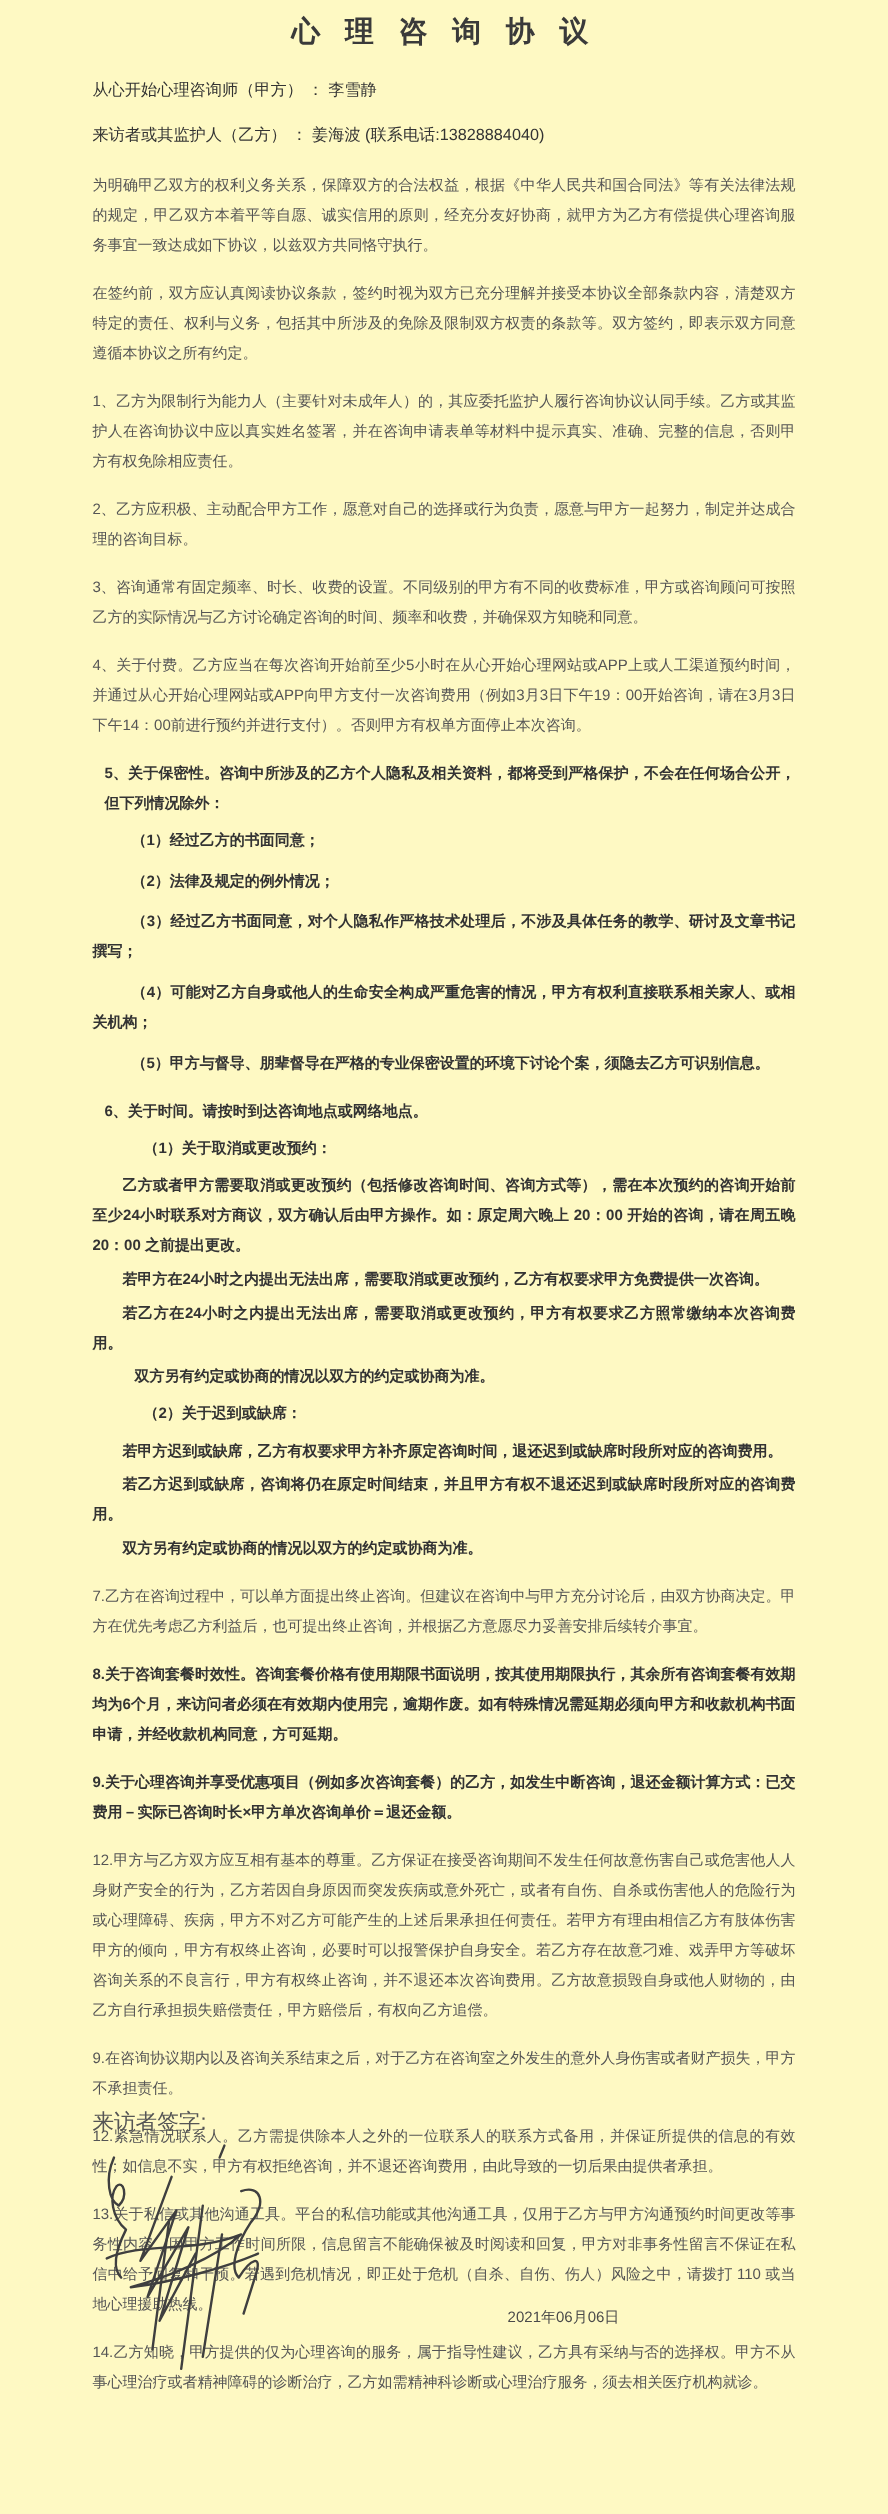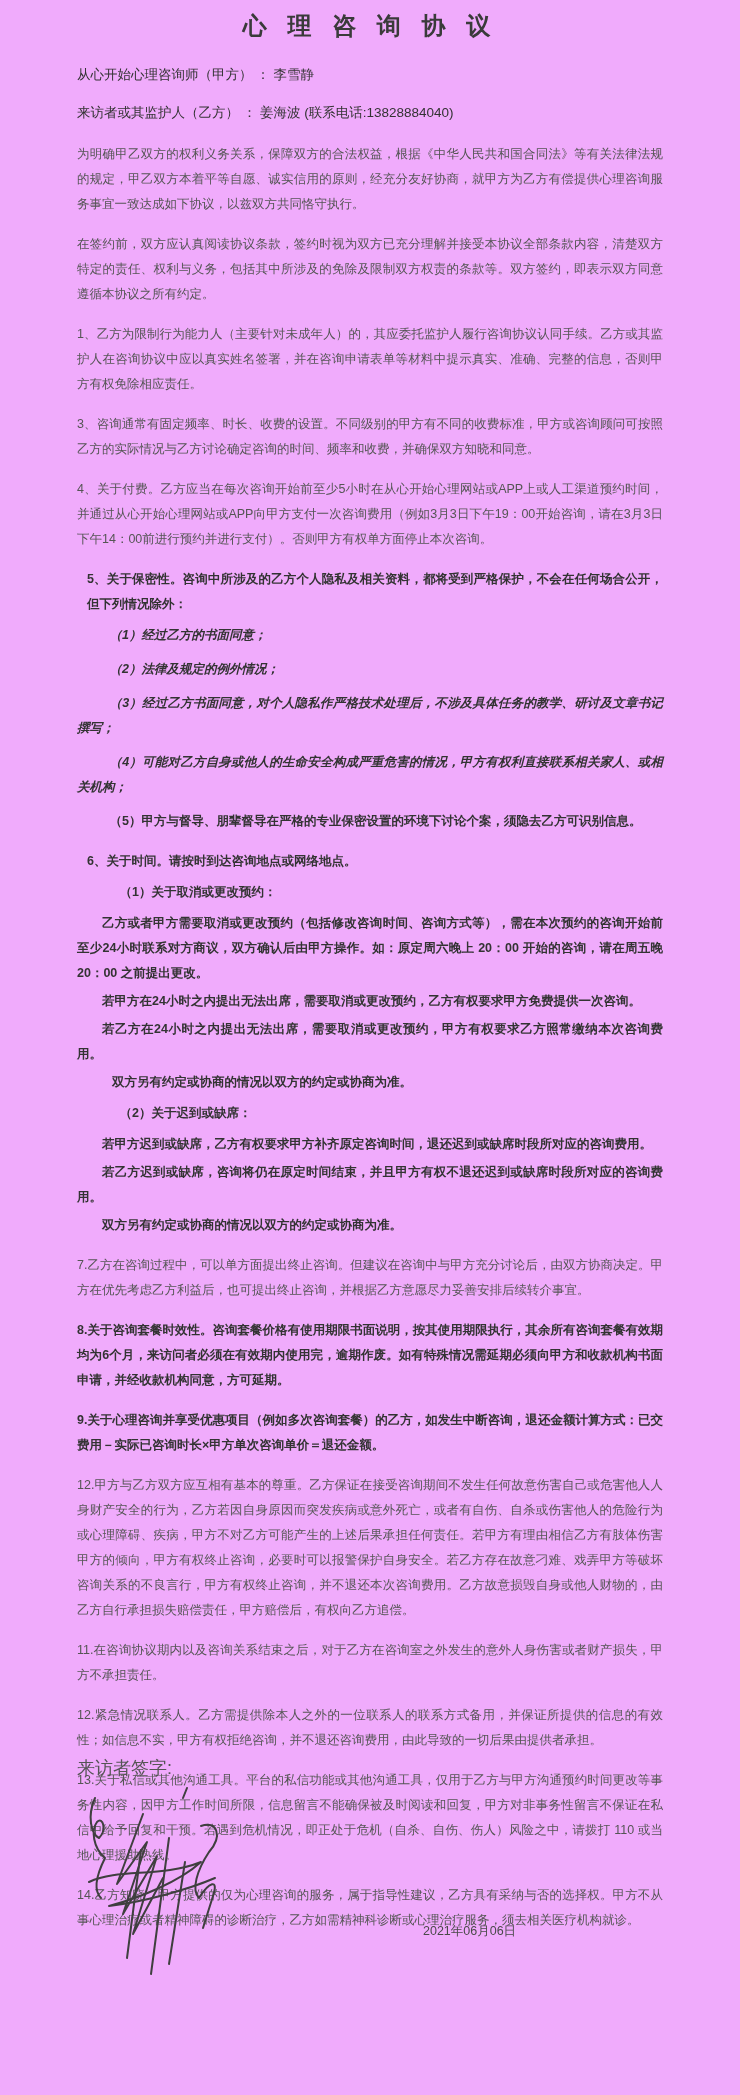--- a/index.html
+++ b/index.html
@@ -8,21 +8,21 @@
     font-family:"Liberation Sans", sans-serif;
     color:#555;
   }
   .page {
     position:relative;
     width:740px;
     height:2095px;
     margin:0 auto;
     box-sizing:border-box;
     padding:10px 77px 0 77px;
-    background:#f0abfc;
+    background:#fef9c3;
     overflow:hidden;
   }
   .doc-title {
     font-size:24px;
     font-weight:bold;
     letter-spacing:7px;
     text-align:center;
     color:#3a3a3a;
     margin:0 0 24px 0;
   }
@@ -38,21 +38,21 @@
     line-height:25px;
     text-align:justify;
     margin:0 0 15px 0;
     color:#555;
   }
   .b { font-weight:bold; color:#333; }
   .ind1 { text-indent:2.6em; }
   .ind2 { text-indent:2em; }
   .mb3 { margin-bottom:3px; }
   .mb6 { margin-bottom:6px;margin-left:10px; }
-  .mb9 { margin-bottom:9px;font-style:italic; }
+  .mb9 { margin-bottom:9px; }
   .sig-area {
     position:absolute;
     top:1756px;
     left:77px;
   }
   .sig-label {
     font-size:18px;
     color:#555;
     margin:0;
   }
@@ -73,20 +73,21 @@
 
   <h1 class="doc-title">心 理 咨 询 协 议</h1>
 
   <p class="party">从心开始心理咨询师（甲方） ：  李雪静</p>
   <p class="party">来访者或其监护人（乙方） ：  姜海波 (联系电话:13828884040)</p>
 
   <div>
       <p class="para">为明确甲乙双方的权利义务关系，保障双方的合法权益，根据《中华人民共和国合同法》等有关法律法规的规定，甲乙双方本着平等自愿、诚实信用的原则，经充分友好协商，就甲方为乙方有偿提供心理咨询服务事宜一致达成如下协议，以兹双方共同恪守执行。</p>
       <p class="para">在签约前，双方应认真阅读协议条款，签约时视为双方已充分理解并接受本协议全部条款内容，清楚双方特定的责任、权利与义务，包括其中所涉及的免除及限制双方权责的条款等。双方签约，即表示双方同意遵循本协议之所有约定。</p>
       <p class="para">1、乙方为限制行为能力人（主要针对未成年人）的，其应委托监护人履行咨询协议认同手续。乙方或其监护人在咨询协议中应以真实姓名签署，并在咨询申请表单等材料中提示真实、准确、完整的信息，否则甲方有权免除相应责任。</p>
+      <p class="para">2、乙方应积极、主动配合甲方工作，愿意对自己的选择或行为负责，愿意与甲方一起努力，制定并达成合理的咨询目标。</p>
       <p class="para">3、咨询通常有固定频率、时长、收费的设置。不同级别的甲方有不同的收费标准，甲方或咨询顾问可按照乙方的实际情况与乙方讨论确定咨询的时间、频率和收费，并确保双方知晓和同意。</p>
       <p class="para">4、关于付费。乙方应当在每次咨询开始前至少5小时在从心开始心理网站或APP上或人工渠道预约时间，并通过从心开始心理网站或APP向甲方支付一次咨询费用（例如3月3日下午19：00开始咨询，请在3月3日下午14：00前进行预约并进行支付）。否则甲方有权单方面停止本次咨询。</p>
       <p class="para b mb6">5、关于保密性。咨询中所涉及的乙方个人隐私及相关资料，都将受到严格保护，不会在任何场合公开，但下列情况除外：</p>
       <p class="para b ind1 mb9">（1）经过乙方的书面同意；</p>
       <p class="para b ind1 mb9">（2）法律及规定的例外情况；</p>
       <p class="para b ind1 mb9">（3）经过乙方书面同意，对个人隐私作严格技术处理后，不涉及具体任务的教学、研讨及文章书记撰写；</p>
       <p class="para b ind1 mb9">（4）可能对乙方自身或他人的生命安全构成严重危害的情况，甲方有权利直接联系相关家人、或相关机构；</p>
       <p class="para b ind1">（5）甲方与督导、朋辈督导在严格的专业保密设置的环境下讨论个案，须隐去乙方可识别信息。</p>
       <p class="para b mb6">6、关于时间。请按时到达咨询地点或网络地点。</p>
       <p class="para b ind1 mb6">（1）关于取消或更改预约：</p>
@@ -95,21 +96,21 @@
       <p class="para b ind2 mb3">若乙方在24小时之内提出无法出席，需要取消或更改预约，甲方有权要求乙方照常缴纳本次咨询费用。</p>
       <p class="para b ind2 mb6">双方另有约定或协商的情况以双方的约定或协商为准。</p>
       <p class="para b ind1 mb6">（2）关于迟到或缺席：</p>
       <p class="para b ind2 mb3">若甲方迟到或缺席，乙方有权要求甲方补齐原定咨询时间，退还迟到或缺席时段所对应的咨询费用。</p>
       <p class="para b ind2 mb3">若乙方迟到或缺席，咨询将仍在原定时间结束，并且甲方有权不退还迟到或缺席时段所对应的咨询费用。</p>
       <p class="para b ind2">双方另有约定或协商的情况以双方的约定或协商为准。</p>
       <p class="para">7.乙方在咨询过程中，可以单方面提出终止咨询。但建议在咨询中与甲方充分讨论后，由双方协商决定。甲方在优先考虑乙方利益后，也可提出终止咨询，并根据乙方意愿尽力妥善安排后续转介事宜。</p>
       <p class="para b">8.关于咨询套餐时效性。咨询套餐价格有使用期限书面说明，按其使用期限执行，其余所有咨询套餐有效期均为6个月，来访问者必须在有效期内使用完，逾期作废。如有特殊情况需延期必须向甲方和收款机构书面申请，并经收款机构同意，方可延期。</p>
       <p class="para b">9.关于心理咨询并享受优惠项目（例如多次咨询套餐）的乙方，如发生中断咨询，退还金额计算方式：已交费用－实际已咨询时长×甲方单次咨询单价＝退还金额。</p>
       <p class="para">12.甲方与乙方双方应互相有基本的尊重。乙方保证在接受咨询期间不发生任何故意伤害自己或危害他人人身财产安全的行为，乙方若因自身原因而突发疾病或意外死亡，或者有自伤、自杀或伤害他人的危险行为或心理障碍、疾病，甲方不对乙方可能产生的上述后果承担任何责任。若甲方有理由相信乙方有肢体伤害甲方的倾向，甲方有权终止咨询，必要时可以报警保护自身安全。若乙方存在故意刁难、戏弄甲方等破坏咨询关系的不良言行，甲方有权终止咨询，并不退还本次咨询费用。乙方故意损毁自身或他人财物的，由乙方自行承担损失赔偿责任，甲方赔偿后，有权向乙方追偿。</p>
-      <p class="para">11.在咨询协议期内以及咨询关系结束之后，对于乙方在咨询室之外发生的意外人身伤害或者财产损失，甲方不承担责任。</p>
+      <p class="para">9.在咨询协议期内以及咨询关系结束之后，对于乙方在咨询室之外发生的意外人身伤害或者财产损失，甲方不承担责任。</p>
       <p class="para">12.紧急情况联系人。乙方需提供除本人之外的一位联系人的联系方式备用，并保证所提供的信息的有效性；如信息不实，甲方有权拒绝咨询，并不退还咨询费用，由此导致的一切后果由提供者承担。</p>
       <p class="para">13.关于私信或其他沟通工具。平台的私信功能或其他沟通工具，仅用于乙方与甲方沟通预约时间更改等事务性内容，因甲方工作时间所限，信息留言不能确保被及时阅读和回复，甲方对非事务性留言不保证在私信中给予回复和干预。若遇到危机情况，即正处于危机（自杀、自伤、伤人）风险之中，请拨打 110 或当地心理援助热线。</p>
       <p class="para">14.乙方知晓，甲方提供的仅为心理咨询的服务，属于指导性建议，乙方具有采纳与否的选择权。甲方不从事心理治疗或者精神障碍的诊断治疗，乙方如需精神科诊断或心理治疗服务，须去相关医疗机构就诊。</p>
     </div>
 
   <div class="sig-area">
     <p class="sig-label">来访者签字:</p>
     <svg class="sig-draw" width="160" height="205" viewBox="0 0 160 205" xmlns="http://www.w3.org/2000/svg">
       <g fill="none" stroke="#3f3f3f" stroke-width="2" stroke-linecap="round" stroke-linejoin="round">
         <path d="M104,4 L100,14"></path>

